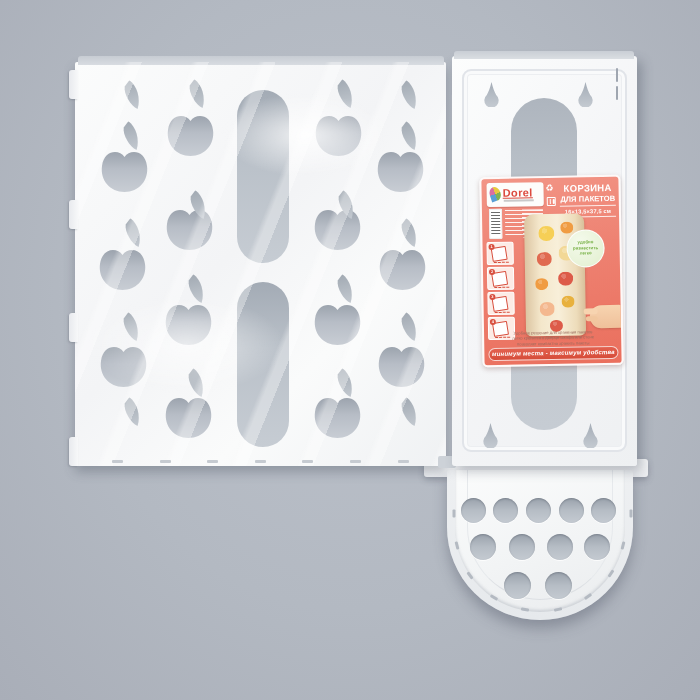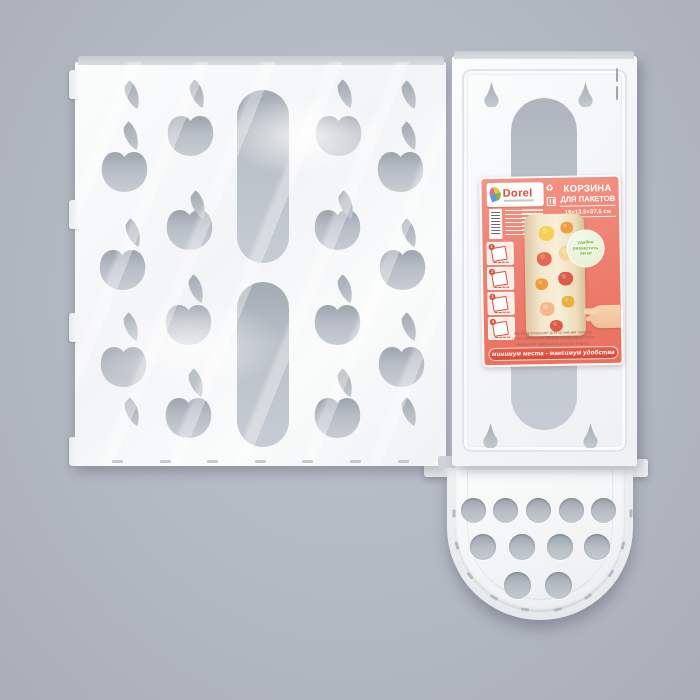--- a/index.html
+++ b/index.html
@@ -52,21 +52,21 @@
   
   .label{left:29px;top:120px;width:141px;height:190px;border-radius:5px;overflow:hidden;
     transform:rotate(-1deg);border:2px solid rgba(255,255,255,.95);
     background:linear-gradient(170deg,#f29586 0%,#ee8272 42%,#ea6f5d 100%);
     box-shadow:0 2px 5px rgba(90,40,30,.25);}
   .lbl-logo{left:5px;top:4px;width:57px;height:24px;background:#fdfdfb;border-radius:3px;
     box-shadow:0 1px 1px rgba(150,60,50,.3);}
   .lbl-leaf-icon{left:3px;top:4px;width:11px;height:14px;border-radius:50% 50% 50% 0;
     transform:rotate(-18deg);
     background:conic-gradient(#e8c93e 0 25%, #7fb353 0 50%, #5a9fd4 0 75%, #d96fa0 0);}
-  .lbl-brand{left:16px;top:4px;font-size:11px;font-weight:bold;color:#dc4a3e;letter-spacing:.4px;}
+  .lbl-brand{left:16px;top:4px;font-size:11px;font-weight:bold;color:#dc4a3e;letter-spacing:.4px;text-decoration:underline;}
   .lbl-brand-sub{left:17px;top:17px;width:30px;height:2px;background:#c9c9c9;}
   .recycle-icon{left:64px;top:6px;color:#fff;font-size:9px;line-height:9px;}
   .foodsafe-icon{left:65px;top:19px;width:9px;height:9px;border:1px solid #fff;border-radius:1px;}
   .foodsafe-icon:before{content:"";position:absolute;left:2px;top:1px;width:1px;height:5px;background:#fff;}
   .foodsafe-icon:after{content:"";position:absolute;left:4.5px;top:1px;width:2px;height:5px;background:#fff;border-radius:1px;}
   .lbl-title{left:76px;top:5px;width:60px;text-align:center;color:#fff;}
   .t1{position:static;display:block;font-size:9.5px;font-weight:bold;letter-spacing:.3px;}
   .t2{position:static;display:block;font-size:7.6px;font-weight:bold;margin-top:1px;}
   .t-rule{position:static;display:block;height:1px;background:rgba(255,255,255,.85);margin:2px 2px 0 2px;}
   .t-dims{position:static;display:block;font-size:5.6px;font-weight:bold;margin-top:2px;letter-spacing:.2px;}

